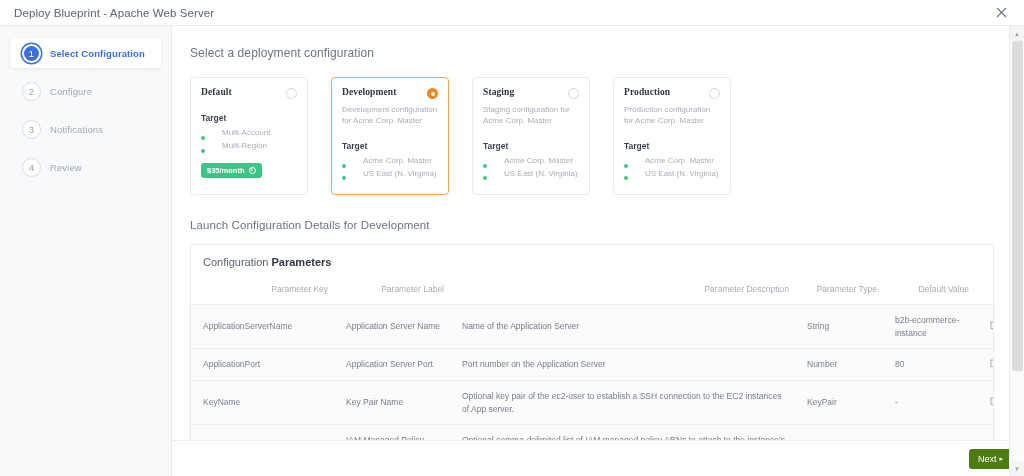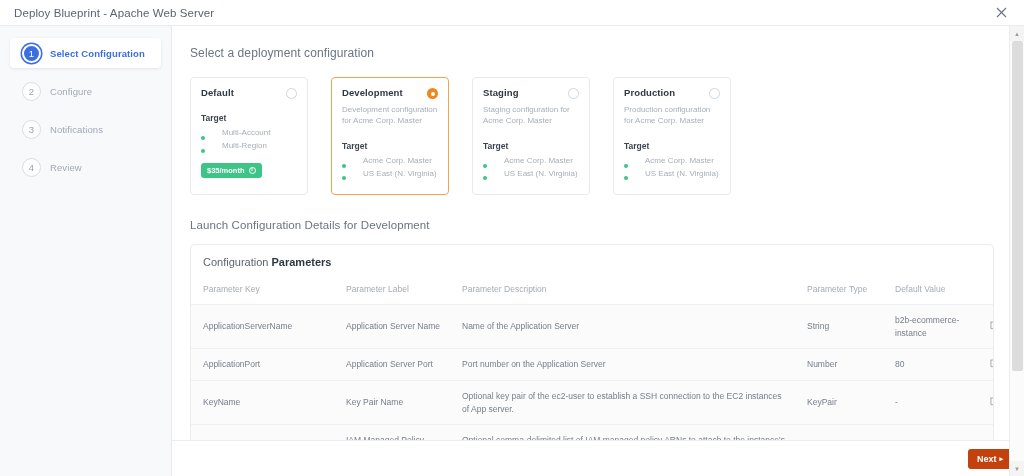--- a/index.html
+++ b/index.html
@@ -132,20 +132,21 @@
     position: relative;
     cursor: pointer;
   }
   .card.selected {
     border: 1.5px solid #f0a648;
     min-height: 118px;
   }
   .card-head {
     display: flex; align-items: flex-start; justify-content: space-between;
     gap: 6px;
+    font-family: Liberation Serif, serif;
   }
   .card-title {
     font-size: 9.5px;
     font-weight: bold;
     color: #2f3742;
     letter-spacing: .1px;
   }
   .radio {
     width: 11px; height: 11px;
     flex: 0 0 11px;
@@ -239,21 +240,21 @@
   table.params {
     width: 100%;
     border-collapse: collapse;
     margin-top: 9px;
     table-layout: fixed;
   }
   table.params th {
     font-weight: normal;
     font-size: 8.5px;
     color: #a5abb5;
-    text-align: left;
+    text-align: right;
     padding: 6px 6px 9px 12px;
     vertical-align: top;
     border-bottom: 1px solid #edeff3;
     line-height: 1.45;
   }
   table.params td {
     font-size: 8.5px;
     color: #767d89;
     padding: 9px 6px 9px 12px;
     vertical-align: middle;
@@ -278,29 +279,29 @@
   
   .footer {
     flex: 0 0 36px;
     height: 36px;
     border-top: 1px solid #eceef2;
     display: flex; align-items: center; justify-content: flex-end;
     padding-right: 12px;
     background: #ffffff;
   }
   .next-btn {
-    background: #c2410c;
+    background: #4d7c0f;
     color: #ffffff;
     border: none;
     border-radius: 3px;
     font-size: 9px;
     padding: 5px 9px;
     cursor: pointer;
     font-family: "Liberation Sans", sans-serif;
-    display: inline-flex; align-items: center; gap: 3px; font-weight: bold;
+    display: inline-flex; align-items: center; gap: 3px;
   }
   .next-btn .chev { font-size: 7px; }
 
   
   .scrollbar {
     position: absolute;
     top: 0; right: 0;
     width: 15px;
     height: 100%;
     background: #fbfbfb;

